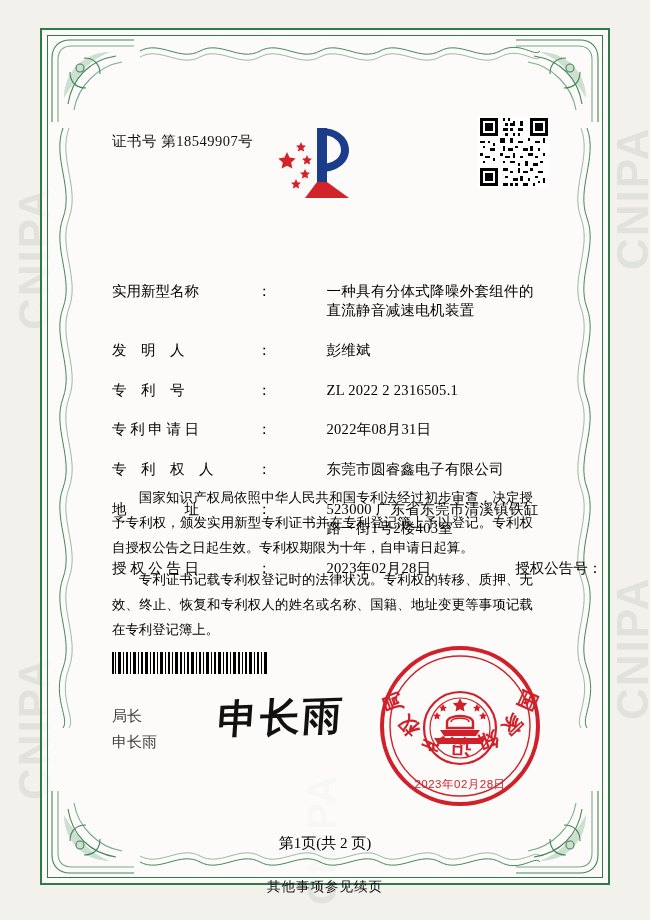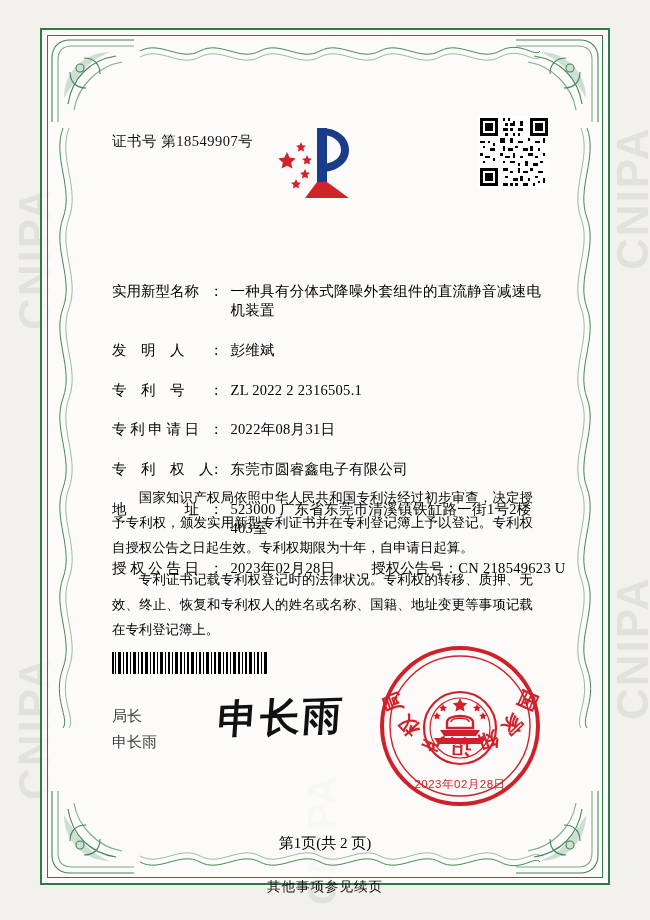--- a/index.html
+++ b/index.html
@@ -148,20 +148,21 @@
     right: 34px;
     top: 228px;
   }
   .row {
     display: flex;
     align-items: baseline;
     margin-bottom: 21px;
     font-size: 14.5px;
     color: #000;
     line-height: 1.3;
+    gap: 48px;
   }
   .row .label {
     width: 96px;
     flex: 0 0 96px;
     letter-spacing: 0px;
     white-space: nowrap;
   }
   .row .label.spread {
     display: flex;
     justify-content: space-between;

